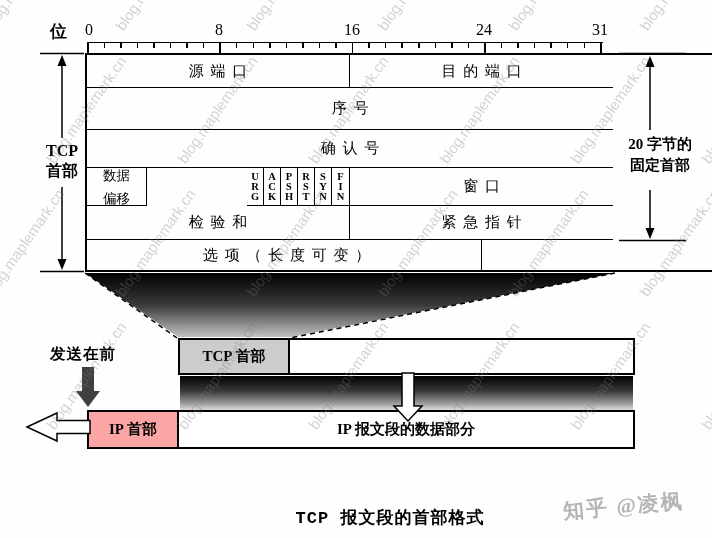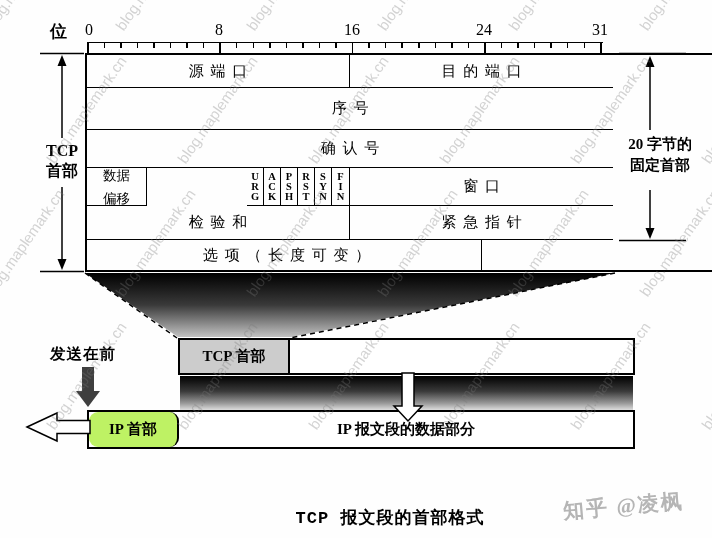--- a/index.html
+++ b/index.html
@@ -175,21 +175,21 @@
     <polygon points="27,427 57,413 57,420.5 90,420.5 90,433.5 57,433.5 57,441" fill="#ffffff" stroke="#000" stroke-width="1.5"></polygon>
   </svg>
 
   <div class="abs" style="left:50px;top:344px;width:84px;font-size:15.5px;font-weight:600;letter-spacing:1px;z-index:10;">发送在前</div>
 
   <div class="seg-box" style="left:178px;top:338px;width:457px;height:37px;">
     <div class="seg-head" style="width:110px;background:#cccccc;">TCP 首部</div>
   </div>
 
   <div class="seg-box" style="left:87px;top:410px;width:548px;height:39px;">
-    <div class="seg-head" style="width:90px;background:#bef264;border-radius:9px;">IP 首部</div>
+    <div class="seg-head" style="width:90px;background:#fca5a5;">IP 首部</div>
     <div class="seg-data">IP 报文段的数据部分</div>
   </div>
 
   <div class="caption">TCP 报文段的首部格式</div>
 
   <div id="wm-layer">
       <span class="wm" style="left: -12px; top: 20px;">blog.maplemark.cn</span>
       <span class="wm" style="left: 119px; top: 20px;">blog.maplemark.cn</span>
       <span class="wm" style="left: 250px; top: 20px;">blog.maplemark.cn</span>
       <span class="wm" style="left: 381px; top: 20px;">blog.maplemark.cn</span>

